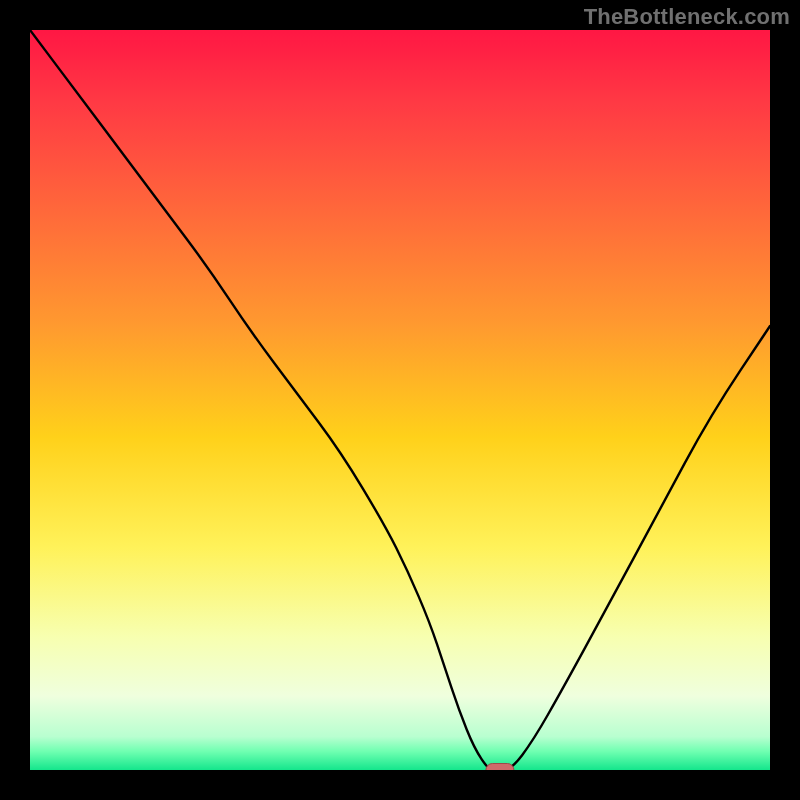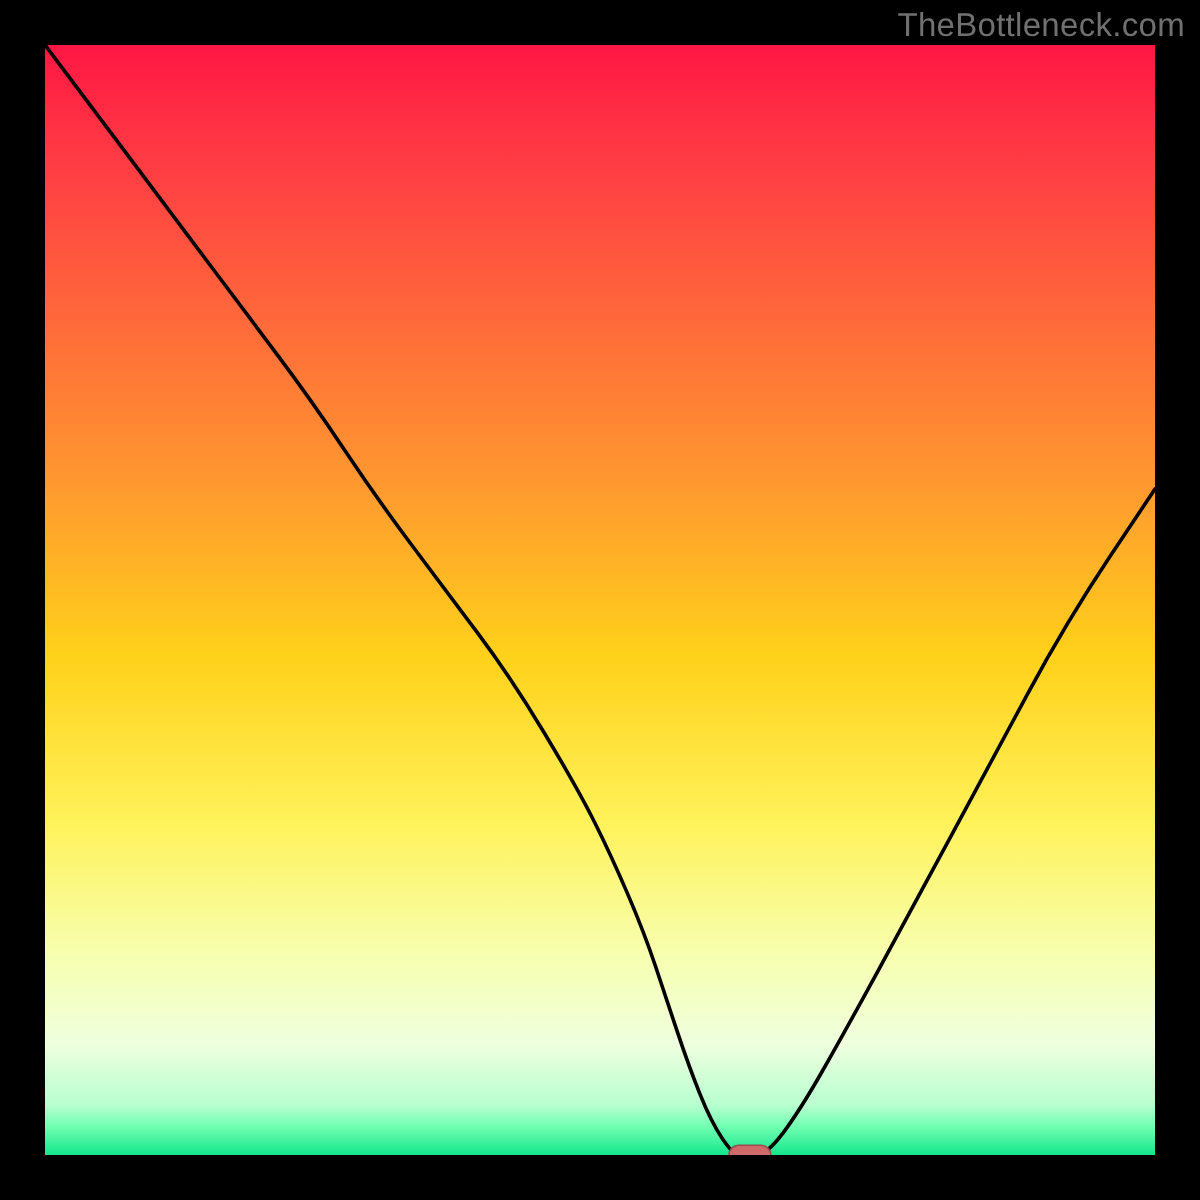--- a/index.html
+++ b/index.html
@@ -16,21 +16,21 @@
     width: 800px;
     height: 800px;
     background: #000;
   }
   .watermark {
     position: absolute;
     top: 4px;
     right: 10px;
     color: #707070;
     font-size: 22px;
-    font-weight: 400;
+    font-weight: 700;
     letter-spacing: 0.2px;
     z-index: 10;
   }
   .plot-wrap {
     position: absolute;
     left: 30px;
     top: 30px;
     width: 740px;
     height: 740px;
   }

